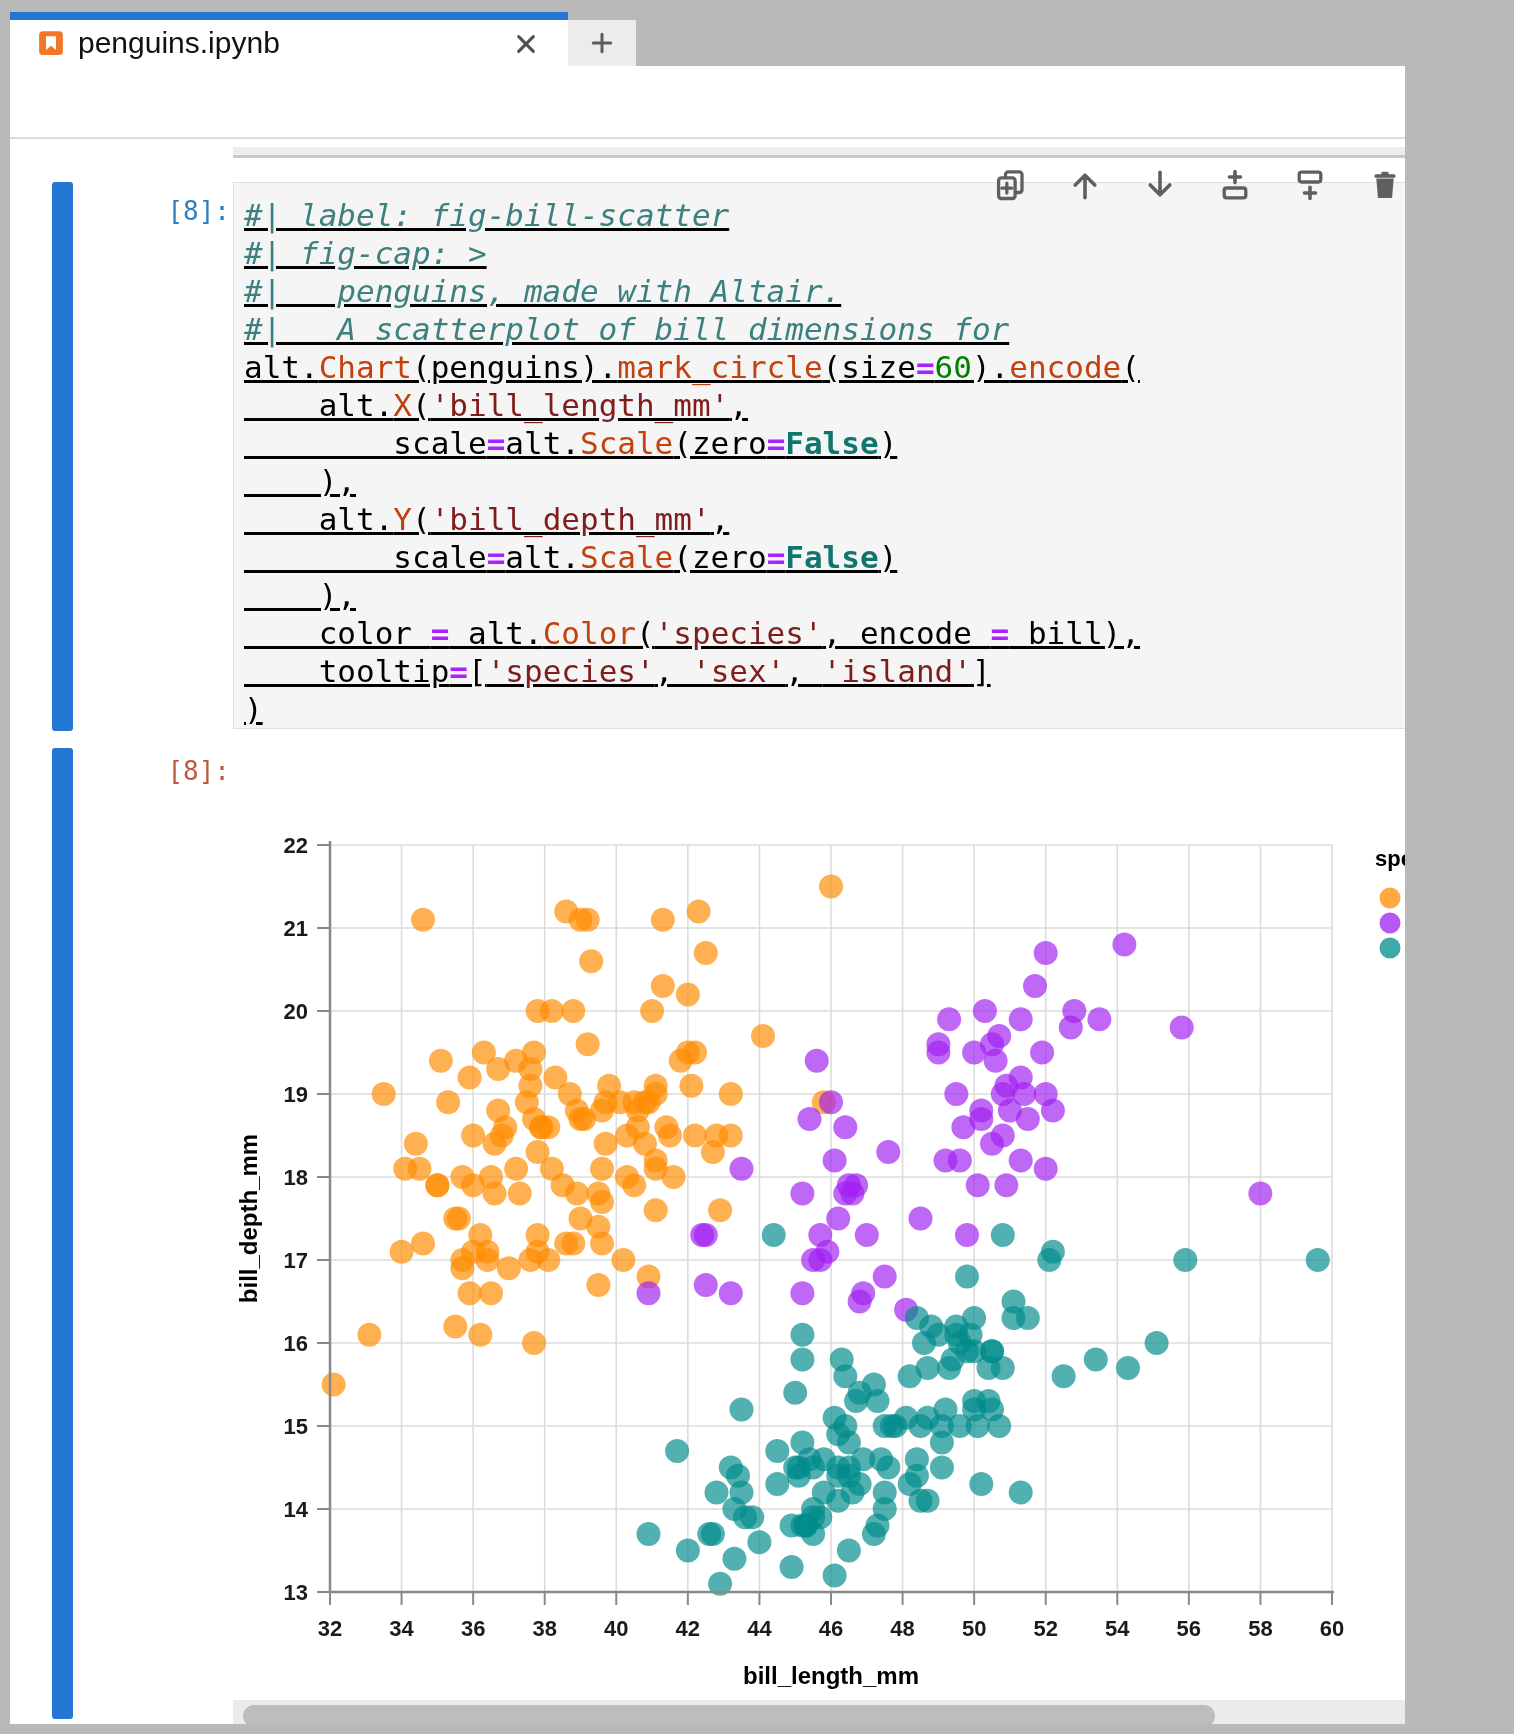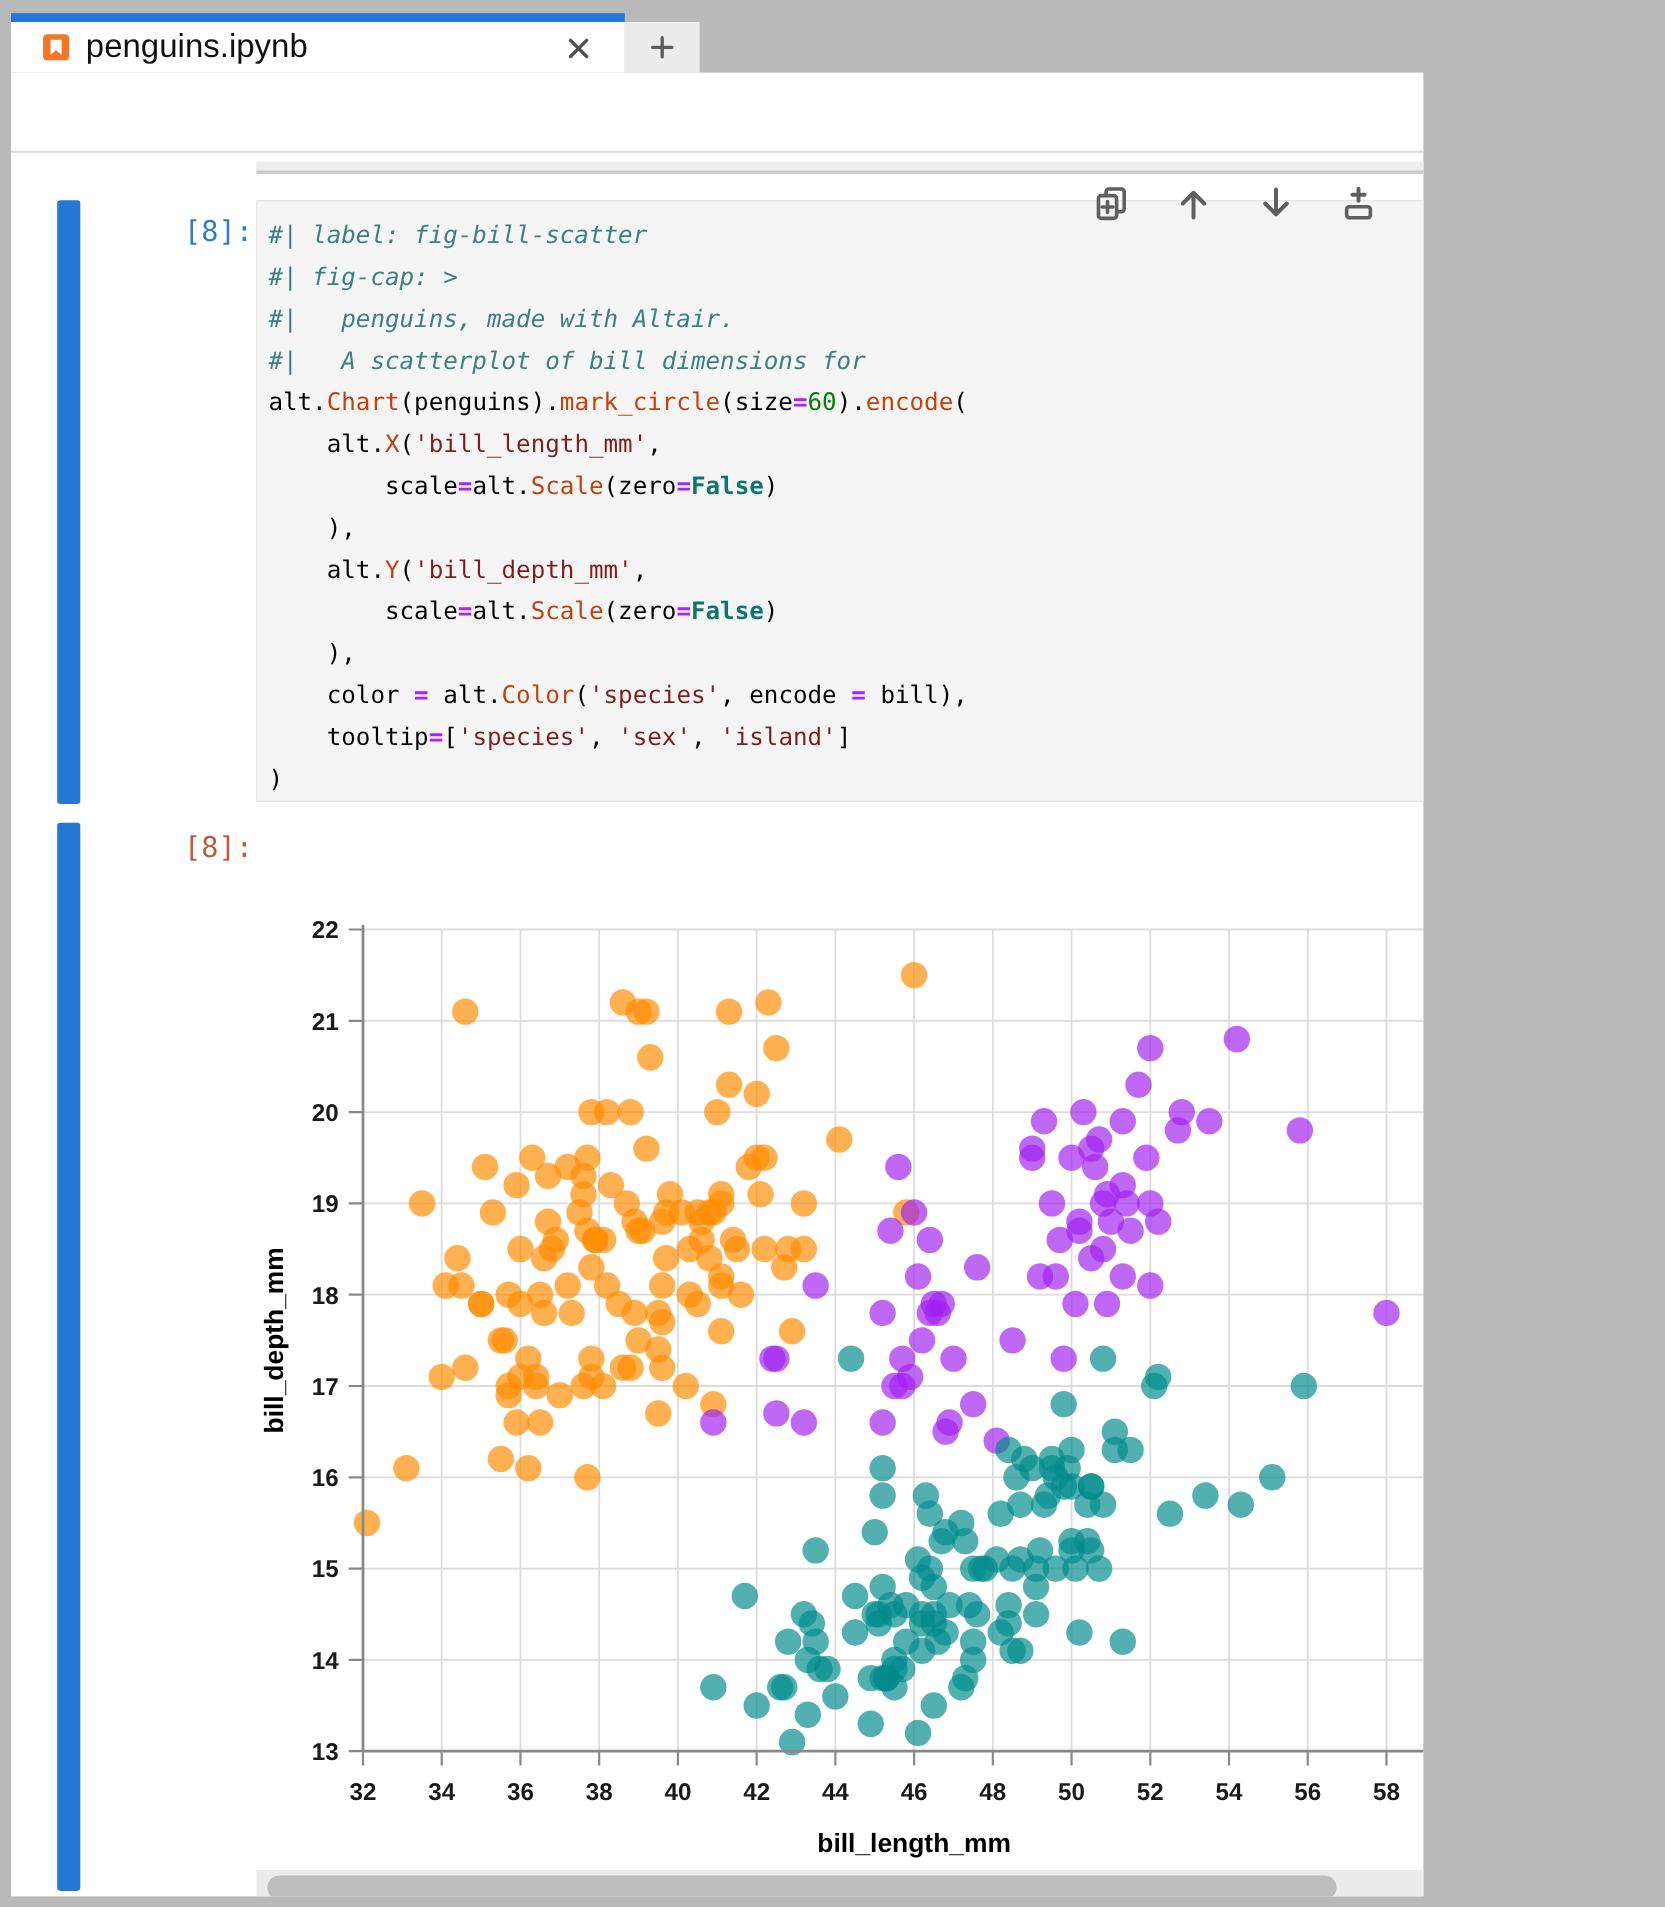--- a/index.html
+++ b/index.html
@@ -1,16 +1,16 @@
 <!DOCTYPE html>
 <html><head>
 <meta charset="utf-8">
 <style>
   html,body{margin:0;padding:0;background:#b9b9b9;font-family:"Liberation Sans",sans-serif;}
-  #page{position:relative;width:1294px;height:1734px;background:#b9b9b9;overflow:hidden;}
+  #page{position:relative;width:1405px;height:1734px;background:#b9b9b9;overflow:hidden;}
   .abs{position:absolute;}
   
   #blue-bar{left:10px;top:12px;width:558px;height:8px;background:#2478d4;}
   
   #tab{left:10px;top:20px;width:558px;height:46px;background:#ffffff;display:flex;align-items:center;}
   #tab-icon{margin-left:26px;width:30px;height:30px;}
   #tab-title{margin-left:12px;font-size:30px;color:#111;}
   #tab-close{position:absolute;left:500px;top:8px;width:32px;height:32px;}
   #new-tab{left:568px;top:20px;width:68px;height:46px;background:#ececec;display:flex;align-items:center;justify-content:center;}
   
@@ -24,21 +24,21 @@
   
   #content{left:10px;top:139px;width:1456px;height:1585px;background:#fff;overflow:hidden;}
   #prev-cell-sliver{position:absolute;left:223px;top:8px;width:1195px;height:8px;background:#ededed;border-bottom:3px solid #c9c9c9;}
   .collapser{position:absolute;left:42px;width:21px;background:#2478d4;border-radius:3px;}
   #collapser-input{top:43px;height:549px;}
   #collapser-output{top:609px;height:971px;}
   .prompt{position:absolute;left:80px;width:140px;text-align:right;font-family:"DejaVu Sans Mono",monospace;font-size:26px;}
   #input-prompt{top:57px;color:#307fc1;}
   #output-prompt{top:617px;color:#bf5b3d;}
   #cell-editor{position:absolute;left:223px;top:43px;width:1193px;height:547px;background:#f5f5f5;border:1px solid #e0e0e0;box-sizing:border-box;padding:13px 0 0 10px;overflow:hidden;}
-  .code-line{white-space:pre;font-family:"DejaVu Sans Mono",monospace;font-size:22px;line-height:38px;height:38px;color:#000;}
+  .code-line{white-space:pre;font-family:"DejaVu Sans Mono",monospace;font-size:31px;line-height:38px;height:38px;color:#000;text-decoration:underline;}
   .tk-c{color:#3d8080;font-style:italic}
   .tk-f{color:#c2410c}
   .tk-s{color:#7f1d1d}
   .tk-o{color:#aa22ff;font-weight:bold}
   .tk-n{color:#008000}
   .tk-k{color:#0f766e;font-weight:bold}
   .cell-tb-icon{position:absolute;top:28px;width:36px;height:36px;}
   #chart{position:absolute;left:223px;top:609px;width:1195px;height:960px;}
   
   #vscroll-track{left:1466px;top:139px;width:34px;height:1585px;background:#fbfbfb;border-left:1px solid #e8e8e8;}

